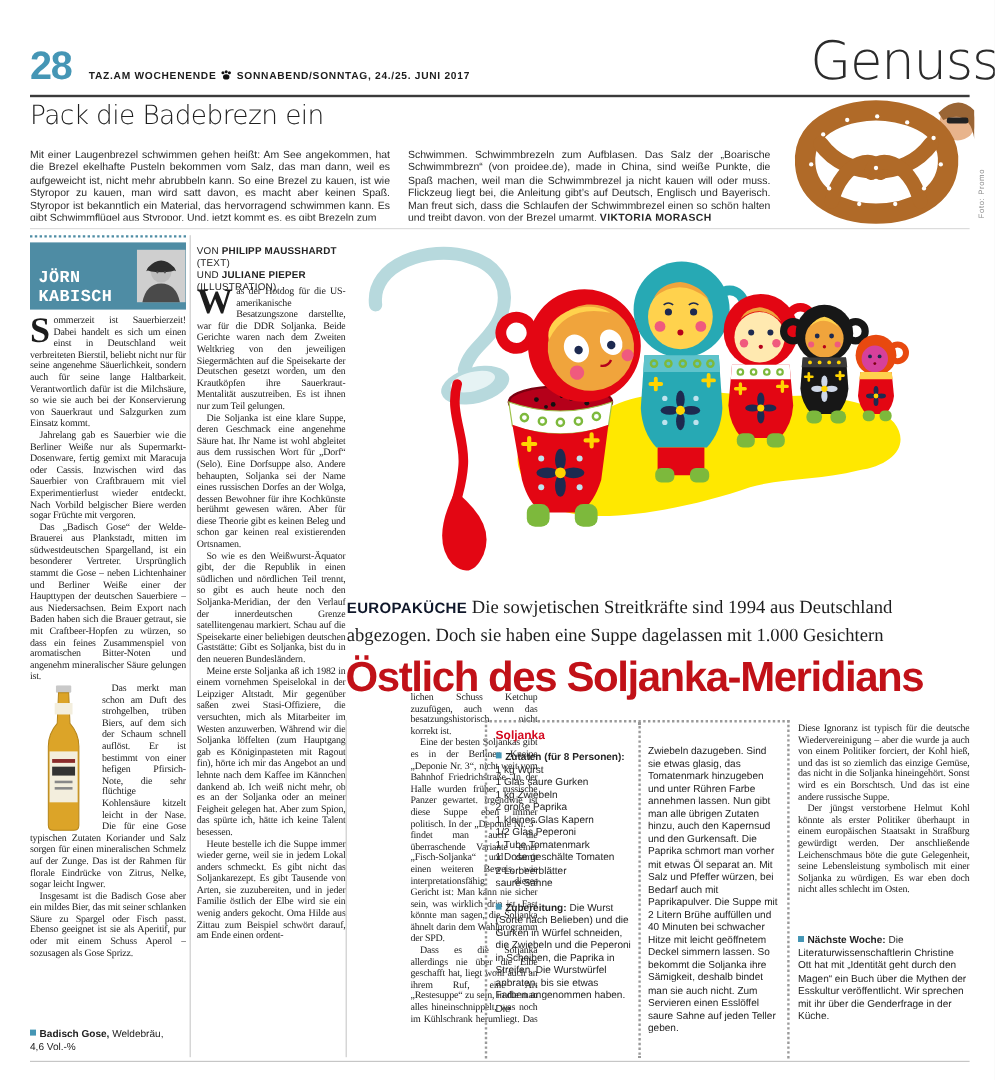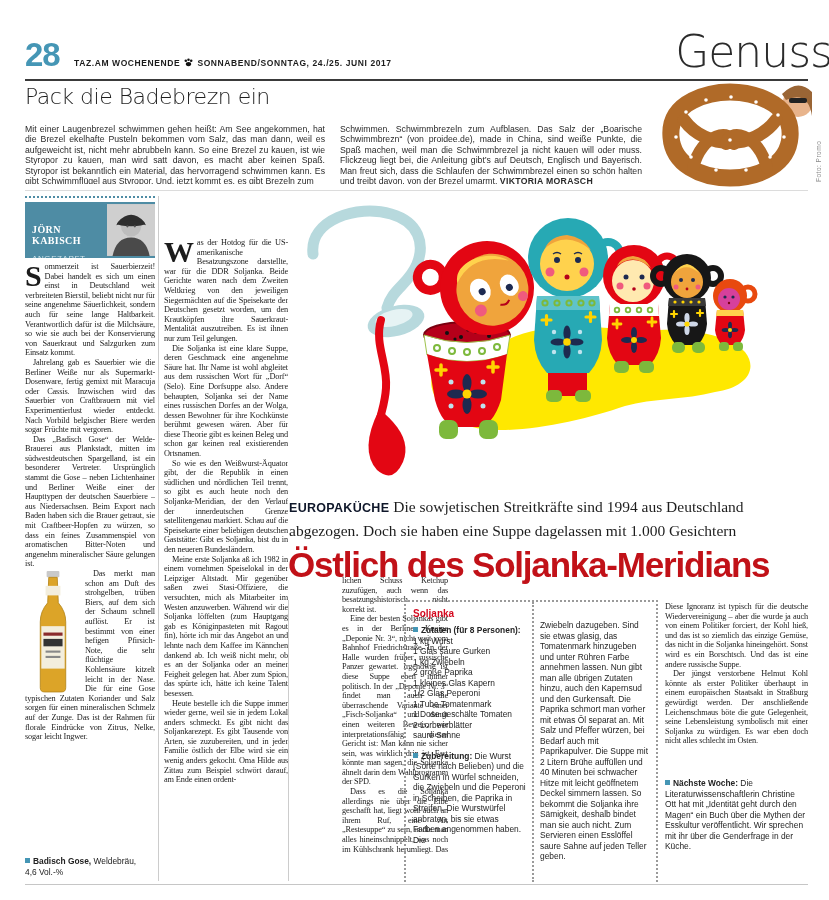--- a/index.html
+++ b/index.html
@@ -21,21 +21,21 @@
   
   .serifcol{font-size:8.3px;line-height:9.6px;text-align:justify;letter-spacing:-0.15px;color:#1c1c1c;overflow:hidden;hyphens:auto;}
   .serifcol p{margin:0;}
   .serifcol p.ind{text-indent:8px;}
   .dc{float:left;font-family:"Liberation Serif",serif;font-weight:bold;font-size:30px;line-height:25px;padding:1px 3px 0 0;}
   .vrule{background:#cccccc;width:1px;}
   
   .az-wrap{border-top:2px dotted #4e8ca4;padding-top:4px;}
   .az-box{background:#4e8ca4;height:56px;display:flex;justify-content:space-between;overflow:hidden;}
   .az-names{padding:22px 0 0 7px;}
-  .az-author{font-family:Liberation Serif, serif;font-size:10px;font-weight:bold;color:#ffffff;letter-spacing:.4px;}
+  .az-author{font-family:Liberation Mono, monospace;font-size:14px;font-weight:bold;color:#ffffff;letter-spacing:.4px;}
   .az-colname{font-family:"Liberation Sans",sans-serif;font-size:8px;color:#cfe4ec;letter-spacing:.6px;margin-top:8px;}
   .bottle{float:left;width:56px;height:122px;margin:2px 4px 0 0;}
   .product{font-family:"Liberation Sans",sans-serif;font-size:8.4px;line-height:10.5px;color:#222;}
   .sq{display:inline-block;width:5px;height:5px;background:#4596b5;margin-right:3px;vertical-align:1px;}
   .b{font-weight:bold;}
   
   .byline{font-family:"Liberation Sans",sans-serif;font-size:8.2px;line-height:10px;color:#222;letter-spacing:.2px;}
   
   .kicker{font-family:"Liberation Sans",sans-serif;font-weight:bold;font-size:12.5px;color:#0f172a;letter-spacing:.3px;}
   .standfirst{font-size:15.5px;line-height:21.5px;color:#1d1d1d;}
@@ -129,30 +129,35 @@
         <path d="M16,6 L24,6 L25,30 Q32,38 32,48 L32,110 Q32,114 28,114 L12,114 Q8,114 8,110 L8,48 Q8,38 15,30 Z" fill="#dca428" stroke="#b5851a" stroke-width="0.8"></path>
         <rect x="13" y="14" width="14" height="9" fill="#f3eedd"></rect>
         <rect x="9" y="52" width="22" height="40" fill="#f3eedd"></rect>
         <rect x="11" y="58" width="18" height="3" fill="#8a2b2b"></rect>
         <rect x="11" y="64" width="18" height="7" fill="#333"></rect>
         <rect x="13" y="75" width="14" height="2" fill="#888"></rect>
         <rect x="13" y="80" width="14" height="2" fill="#888"></rect>
       </svg>
     </div>
     <p class="ind">Das merkt man schon am Duft des strohgelben, trüben Biers, auf dem sich der Schaum schnell auflöst. Er ist bestimmt von einer hefigen Pfirsich-Note, die sehr flüchtige Kohlensäure kitzelt leicht in der Nase. Die für eine Gose typischen Zutaten Koriander und Salz sorgen für einen mineralischen Schmelz auf der Zunge. Das ist der Rahmen für florale Eindrücke von Zitrus, Nelke, sogar leicht Ingwer.</p>
+    <p class="ind">Insgesamt ist die Badisch Gose aber ein mildes Bier, das mit seiner schlanken Säure zu Spargel oder Fisch passt. Ebenso geeignet ist sie als Aperitif, pur oder mit einem Schuss Aperol – sozusagen als Gose Sprizz.</p>
   </div>
 
   <div class="abs product" style="left:25px;top:856px;width:130px;">
     <span class="sq"></span><span class="b">Badisch Gose,</span><span> Weldebräu,</span><br>
     <span>4,6 Vol.-%</span>
   </div>
 
   <div class="abs vrule" style="left:158px;top:196px;height:685px;"></div>
   <div class="abs vrule" style="left:288px;top:600px;height:281px;"></div>
 
+  <div class="abs byline" style="left:164px;top:205px;width:130px;">
+    <div><span>VON </span><span class="b">PHILIPP MAUSSHARDT</span><span> (TEXT)</span></div>
+    <div><span>UND </span><span class="b">JULIANE PIEPER</span><span> (ILLUSTRATION)</span></div>
+  </div>
 
   <div class="abs serifcol" style="left:164px;top:238px;width:124px;height:638px;">
     <p><span class="dc">W</span><span>as der Hotdog für die US-amerikanische Besatzungszone darstellte, war für die DDR Soljanka. Beide Gerichte waren nach dem Zweiten Weltkrieg von den jeweiligen Siegermächten auf die Speisekarte der Deutschen gesetzt worden, um den Krautköpfen ihre Sauerkraut-Mentalität auszutreiben. Es ist ihnen nur zum Teil gelungen.</span></p>
     <p class="ind">Die Soljanka ist eine klare Suppe, deren Geschmack eine angenehme Säure hat. Ihr Name ist wohl abgleitet aus dem russischen Wort für „Dorf“ (Selo). Eine Dorfsuppe also. Andere behaupten, Soljanka sei der Name eines russischen Dorfes an der Wolga, dessen Bewohner für ihre Kochkünste berühmt gewesen wären. Aber für diese Theorie gibt es keinen Beleg und schon gar keinen real existierenden Ortsnamen.</p>
     <p class="ind">So wie es den Weißwurst-Äquator gibt, der die Republik in einen südlichen und nördlichen Teil trennt, so gibt es auch heute noch den Soljanka-Meridian, der den Verlauf der innerdeutschen Grenze satellitengenau markiert. Schau auf die Speisekarte einer beliebigen deutschen Gaststätte: Gibt es Soljanka, bist du in den neueren Bundesländern.</p>
     <p class="ind">Meine erste Soljanka aß ich 1982 in einem vornehmen Speiselokal in der Leipziger Altstadt. Mir gegenüber saßen zwei Stasi-Offiziere, die versuchten, mich als Mitarbeiter im Westen anzuwerben. Während wir die Soljanka löffelten (zum Hauptgang gab es Königinpasteten mit Ragout fin), hörte ich mir das Angebot an und lehnte nach dem Kaffee im Kännchen dankend ab. Ich weiß nicht mehr, ob es an der Soljanka oder an meiner Feigheit gelegen hat. Aber zum Spion, das spürte ich, hätte ich keine Talent besessen.</p>
     <p class="ind">Heute bestelle ich die Suppe immer wieder gerne, weil sie in jedem Lokal anders schmeckt. Es gibt nicht das Soljankarezept. Es gibt Tausende von Arten, sie zuzubereiten, und in jeder Familie östlich der Elbe wird sie ein wenig anders gekocht. Oma Hilde aus Zittau zum Beispiel schwört darauf, am Ende einen ordent-</p>
   </div>
 
   <div class="abs" style="left:295px;top:192px;width:515px;height:302px;">

